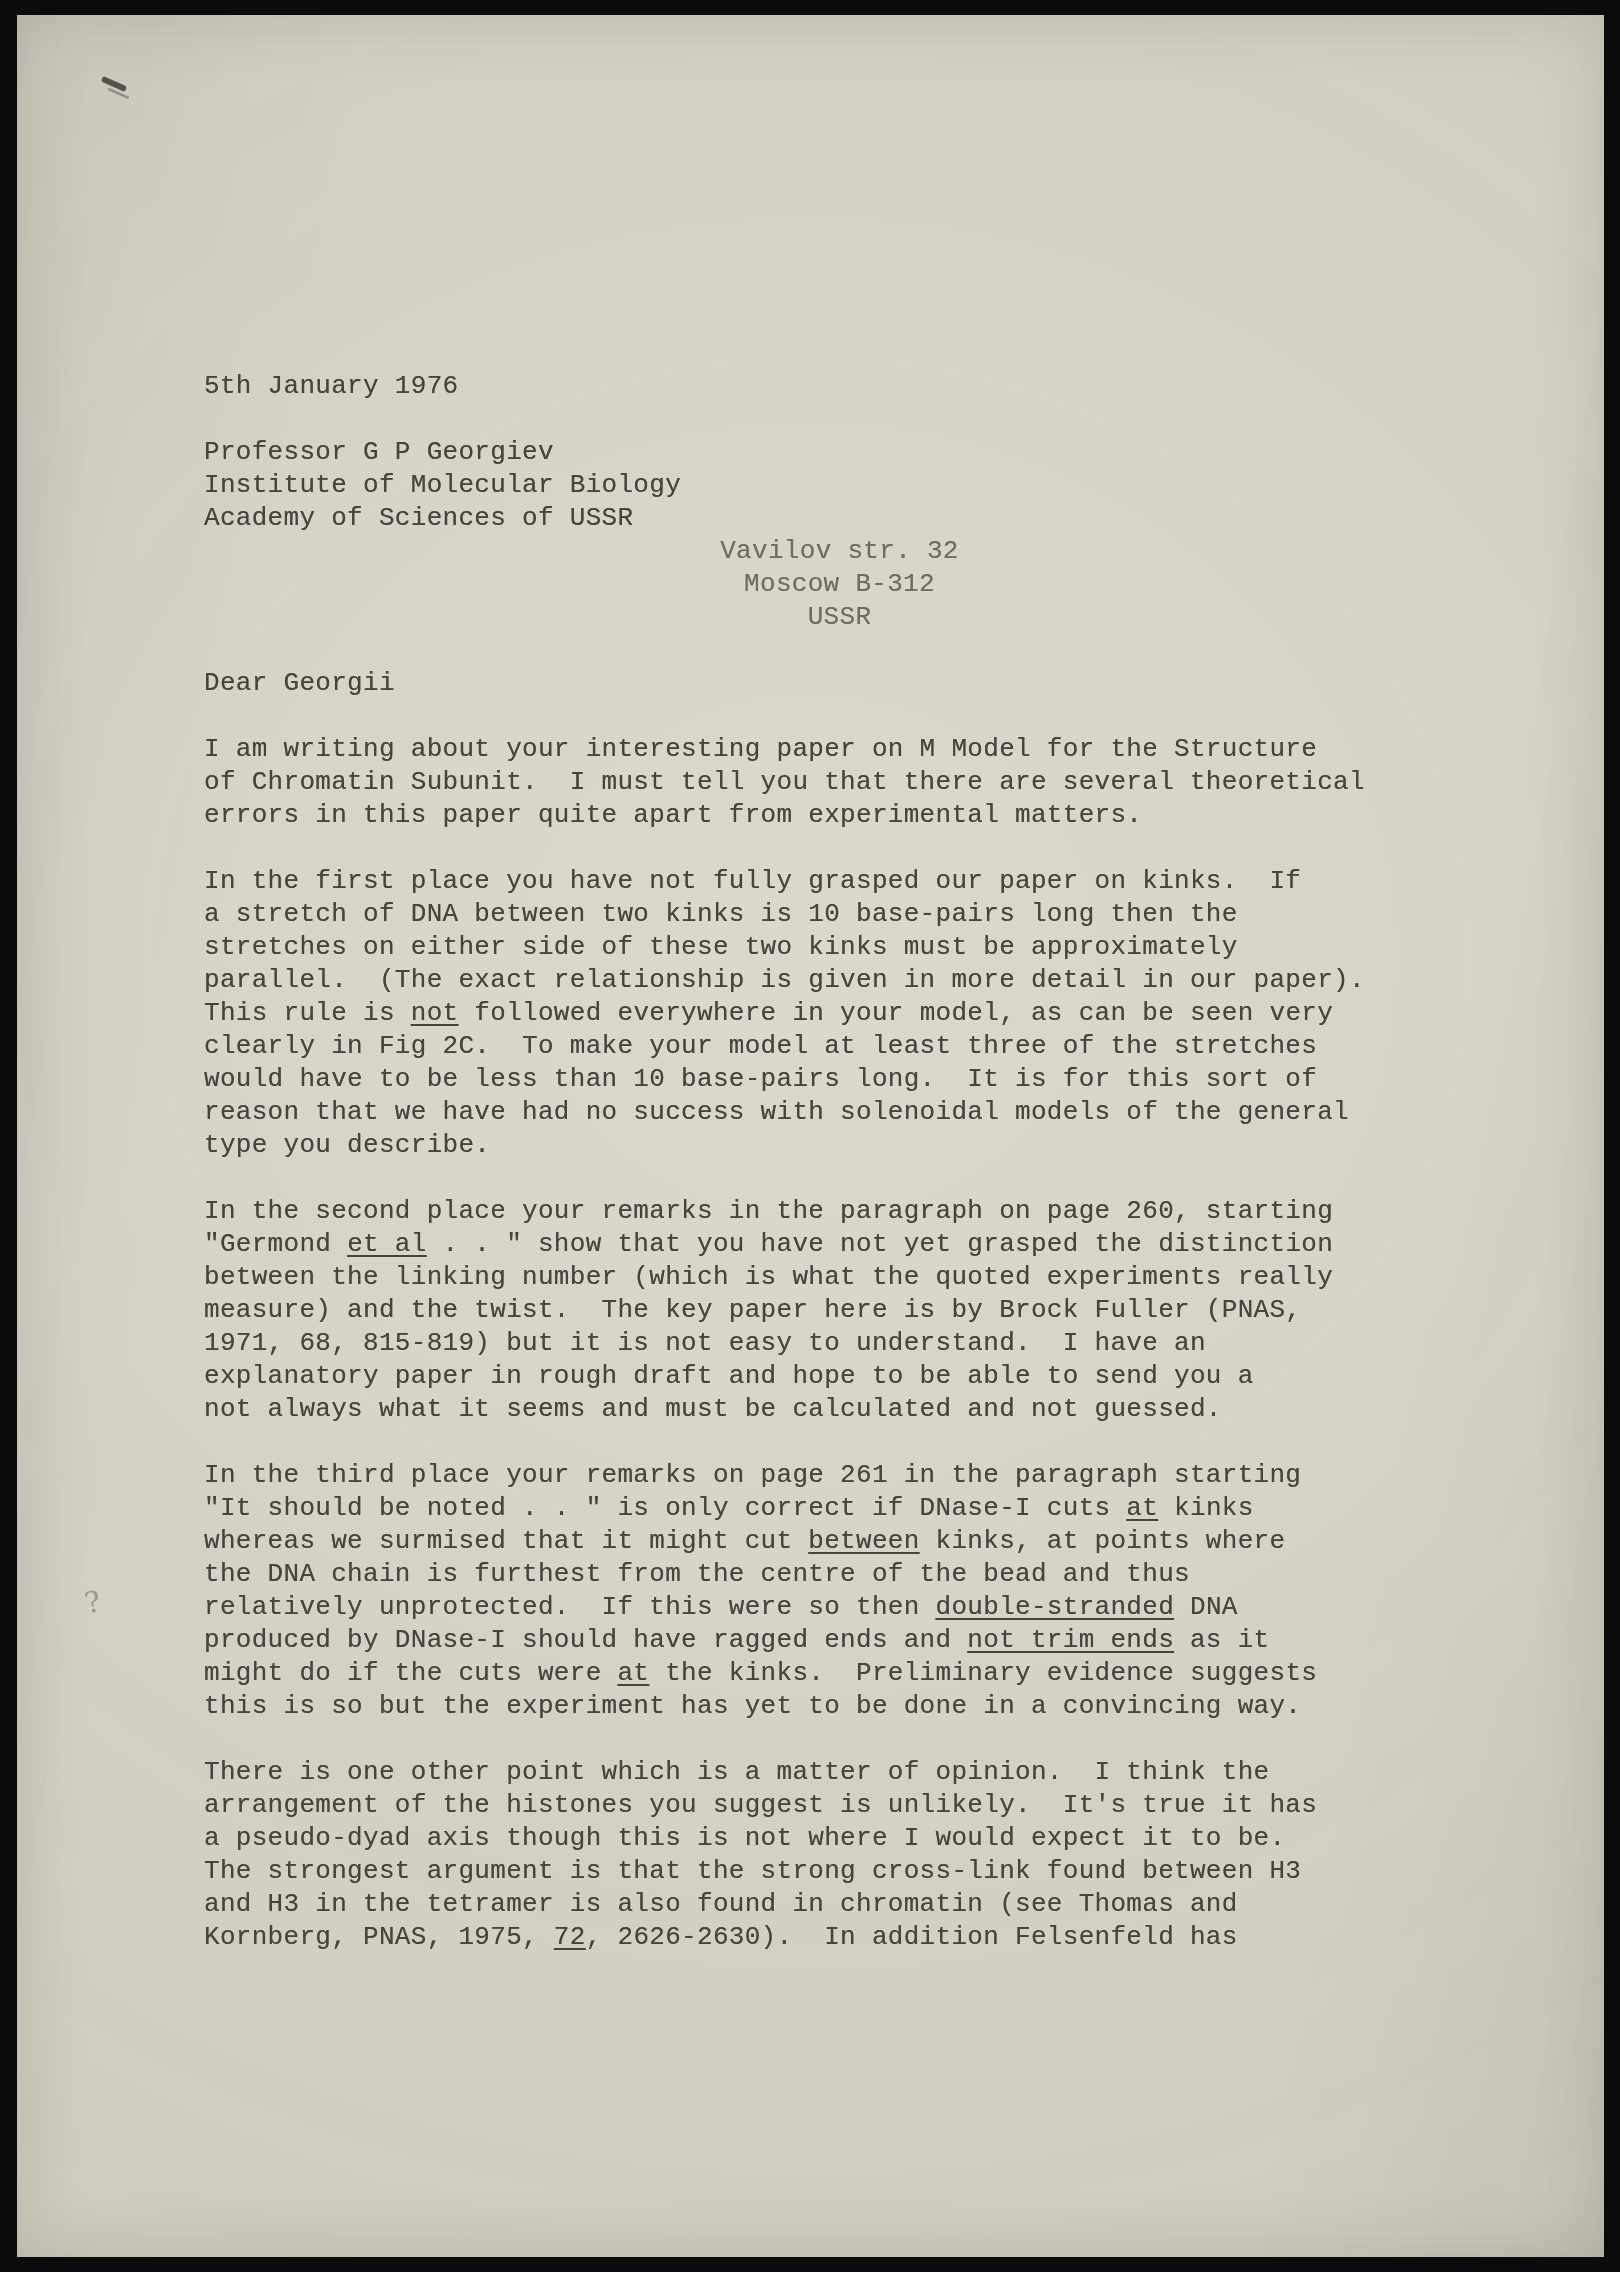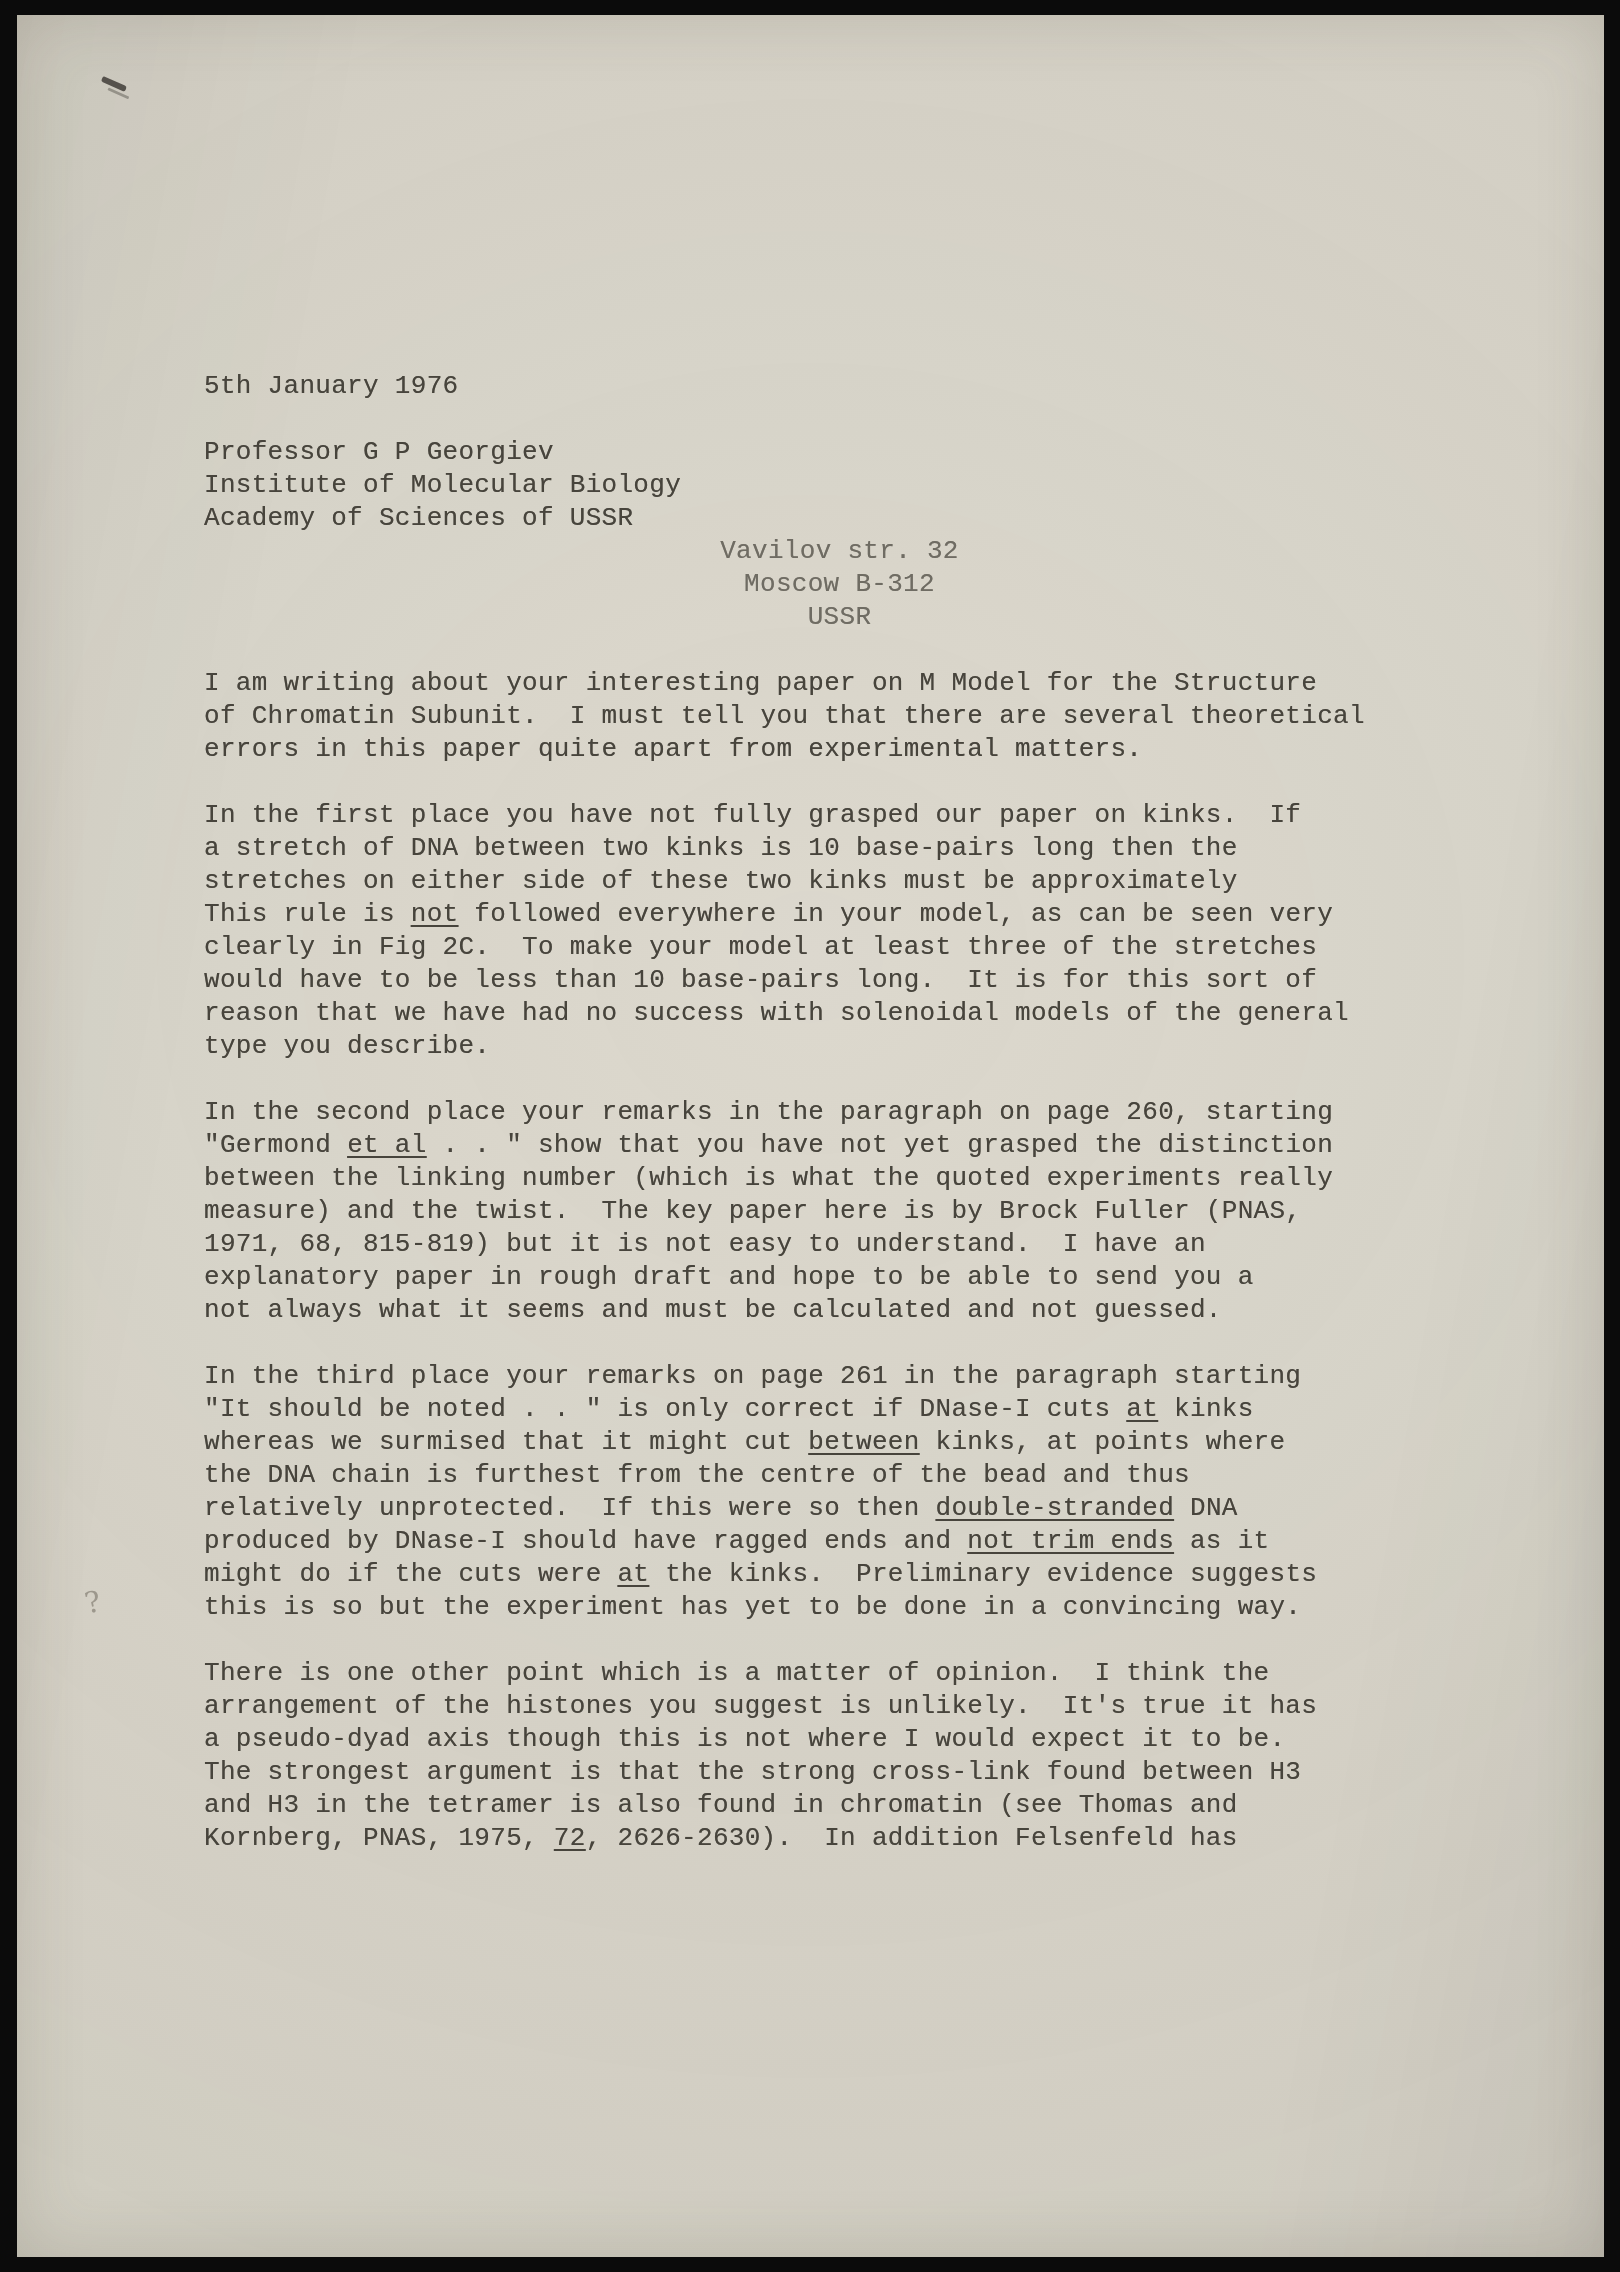--- a/index.html
+++ b/index.html
@@ -95,31 +95,33 @@
 
       <div class="block-gap faded-none">
           <div class="line">Professor G P Georgiev</div>
           <div class="line">Institute of Molecular Biology</div>
           <div class="line">Academy of Sciences of USSR</div>
           <div class="line faded">Vavilov str. 32</div>
           <div class="line faded">Moscow B-312</div>
           <div class="line faded">USSR</div>
         </div>
 
+      <div class="line block-gap">Dear Georgii</div>
 
       <div>
           <div class="paragraph">
             <div class="line"><span>I am writing about your interesting paper on M Model for the Structure</span></div>
             <div class="line"><span>of Chromatin Subunit.  I must tell you that there are several theoretical</span></div>
             <div class="line"><span>errors in this paper quite apart from experimental matters.</span></div>
           </div>
           <div class="paragraph">
             <div class="line"><span>In the first place you have not fully grasped our paper on kinks.  If</span></div>
             <div class="line"><span>a stretch of DNA between two kinks is 10 base-pairs long then the</span></div>
             <div class="line"><span>stretches on either side of these two kinks must be approximately</span></div>
+            <div class="line"><span>parallel.  (The exact relationship is given in more detail in our paper).</span></div>
             <div class="line"><span>This rule is </span><span class="u">not</span><span> followed everywhere in your model, as can be seen very</span></div>
             <div class="line"><span>clearly in Fig 2C.  To make your model at least three of the stretches</span></div>
             <div class="line"><span>would have to be less than 10 base-pairs long.  It is for this sort of</span></div>
             <div class="line"><span>reason that we have had no success with solenoidal models of the general</span></div>
             <div class="line"><span>type you describe.</span></div>
           </div>
           <div class="paragraph">
             <div class="line"><span>In the second place your remarks in the paragraph on page 260, starting</span></div>
             <div class="line"><span>"Germond </span><span class="u">et al</span><span> . . " show that you have not yet grasped the distinction</span></div>
             <div class="line"><span>between the linking number (which is what the quoted experiments really</span></div>

